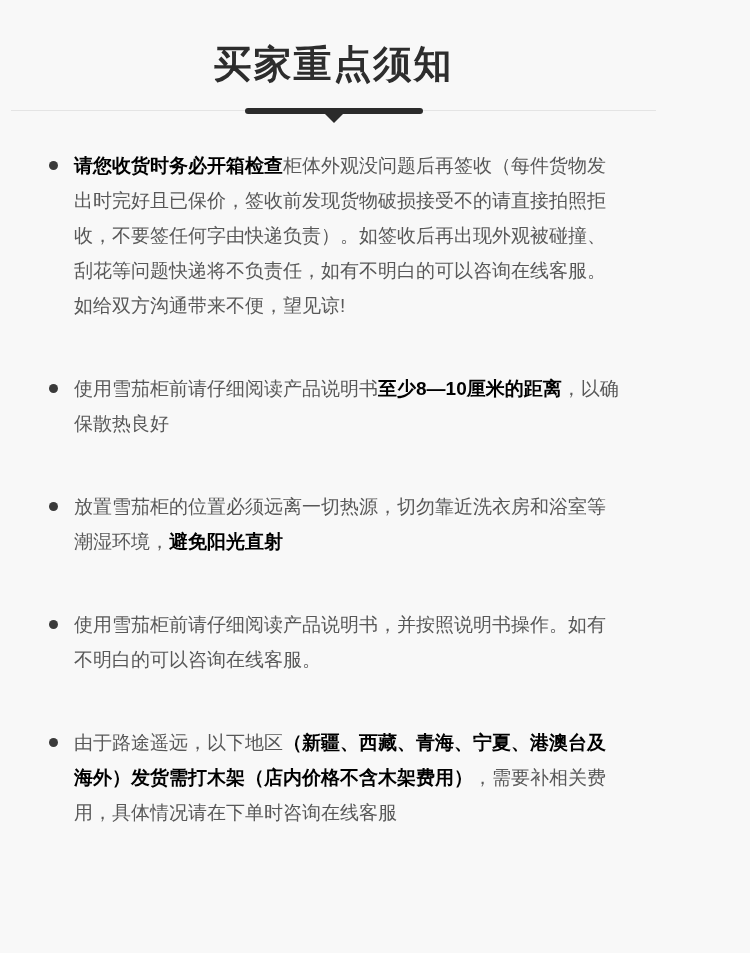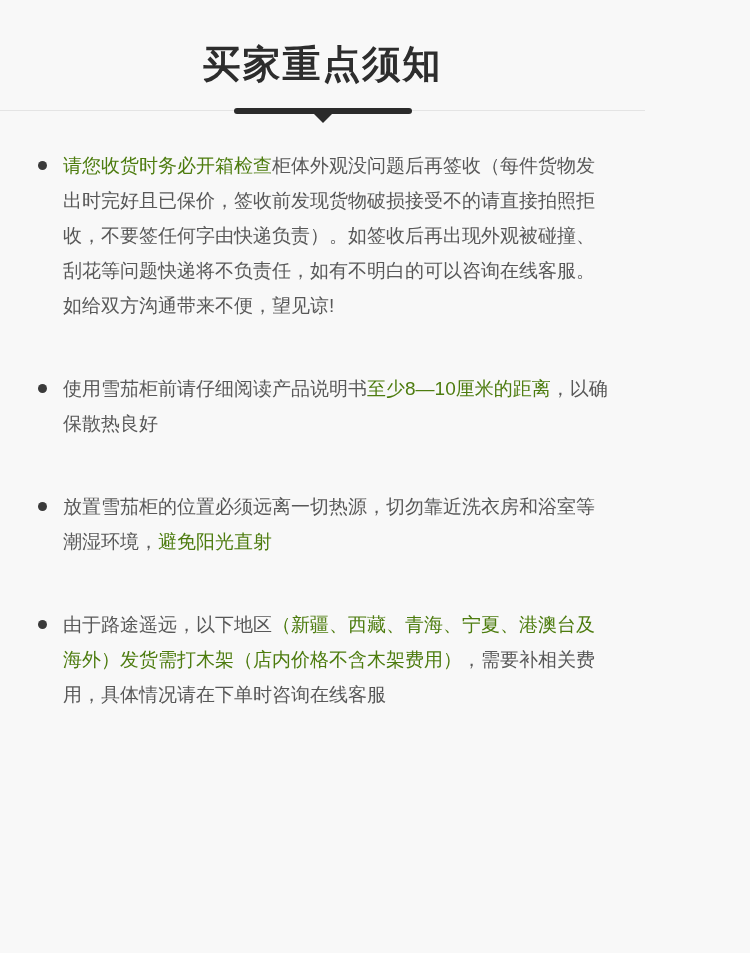--- a/index.html
+++ b/index.html
@@ -8,20 +8,21 @@
     width: 750px;
     height: 953px;
     background: #f8f8f8;
     font-family: "Liberation Sans", "DejaVu Sans", sans-serif;
     overflow: hidden;
   }
   .page {
     position: relative;
     width: 645px;
     height: 953px;
+    margin-left: 11px;
   }
   .page-title {
     margin: 0;
     padding-top: 40px;
     text-align: center;
     font-size: 38px;
     line-height: 48px;
     font-weight: 700;
     letter-spacing: 2px;
     color: #2d2d2d;
@@ -70,22 +71,22 @@
     background: #3a3a3a;
   }
   .bullet-text {
     margin: 0;
     font-size: 19px;
     line-height: 35px;
     color: #585858;
     letter-spacing: 0;
   }
   .seg-bold {
-    font-weight: 400;
-    color: #4d7c0f;
+    font-weight: 700;
+    color: #000000;
   }
 </style>
 </head>
 <body>
 
 <div class="page">
   <h1 class="page-title">买家重点须知</h1>
 
   <div class="divider-row">
     <div class="title-underline"></div>
@@ -100,16 +101,20 @@
       <div class="bullet-item">
         <span class="dot"></span>
         <p class="bullet-text"><span class="seg">使用雪茄柜前请仔细阅读产品说明书</span><b class="seg seg-bold">至少8—10厘米的距离</b><span class="seg">，以确保散热良好</span></p>
       </div>
       <div class="bullet-item">
         <span class="dot"></span>
         <p class="bullet-text"><span class="seg">放置雪茄柜的位置必须远离一切热源，切勿靠近洗衣房和浴室等潮湿环境，</span><b class="seg seg-bold">避免阳光直射</b></p>
       </div>
       <div class="bullet-item">
         <span class="dot"></span>
+        <p class="bullet-text"><span class="seg">使用雪茄柜前请仔细阅读产品说明书，并按照说明书操作。如有不明白的可以咨询在线客服。</span></p>
+      </div>
+      <div class="bullet-item">
+        <span class="dot"></span>
         <p class="bullet-text"><span class="seg">由于路途遥远，以下地区</span><b class="seg seg-bold">（新疆、西藏、青海、宁夏、港澳台及海外）发货需打木架（店内价格不含木架费用）</b><span class="seg">，需要补相关费用，具体情况请在下单时咨询在线客服</span></p>
       </div>
     </div>
 </div>
 
 </body></html>

